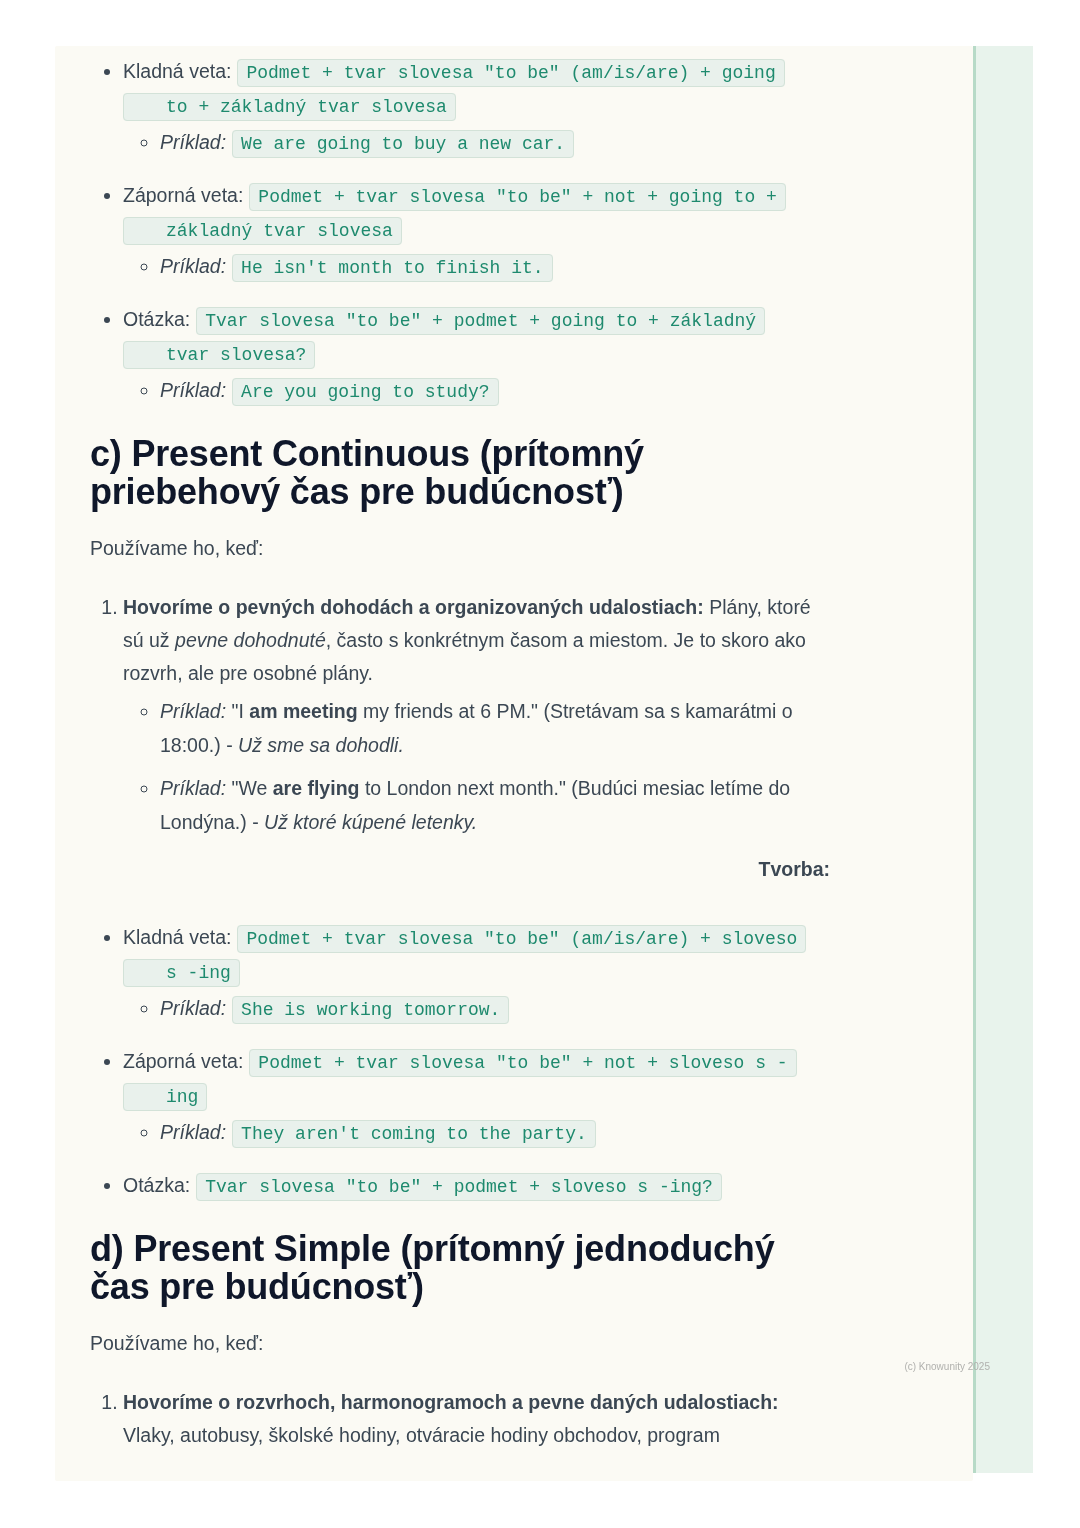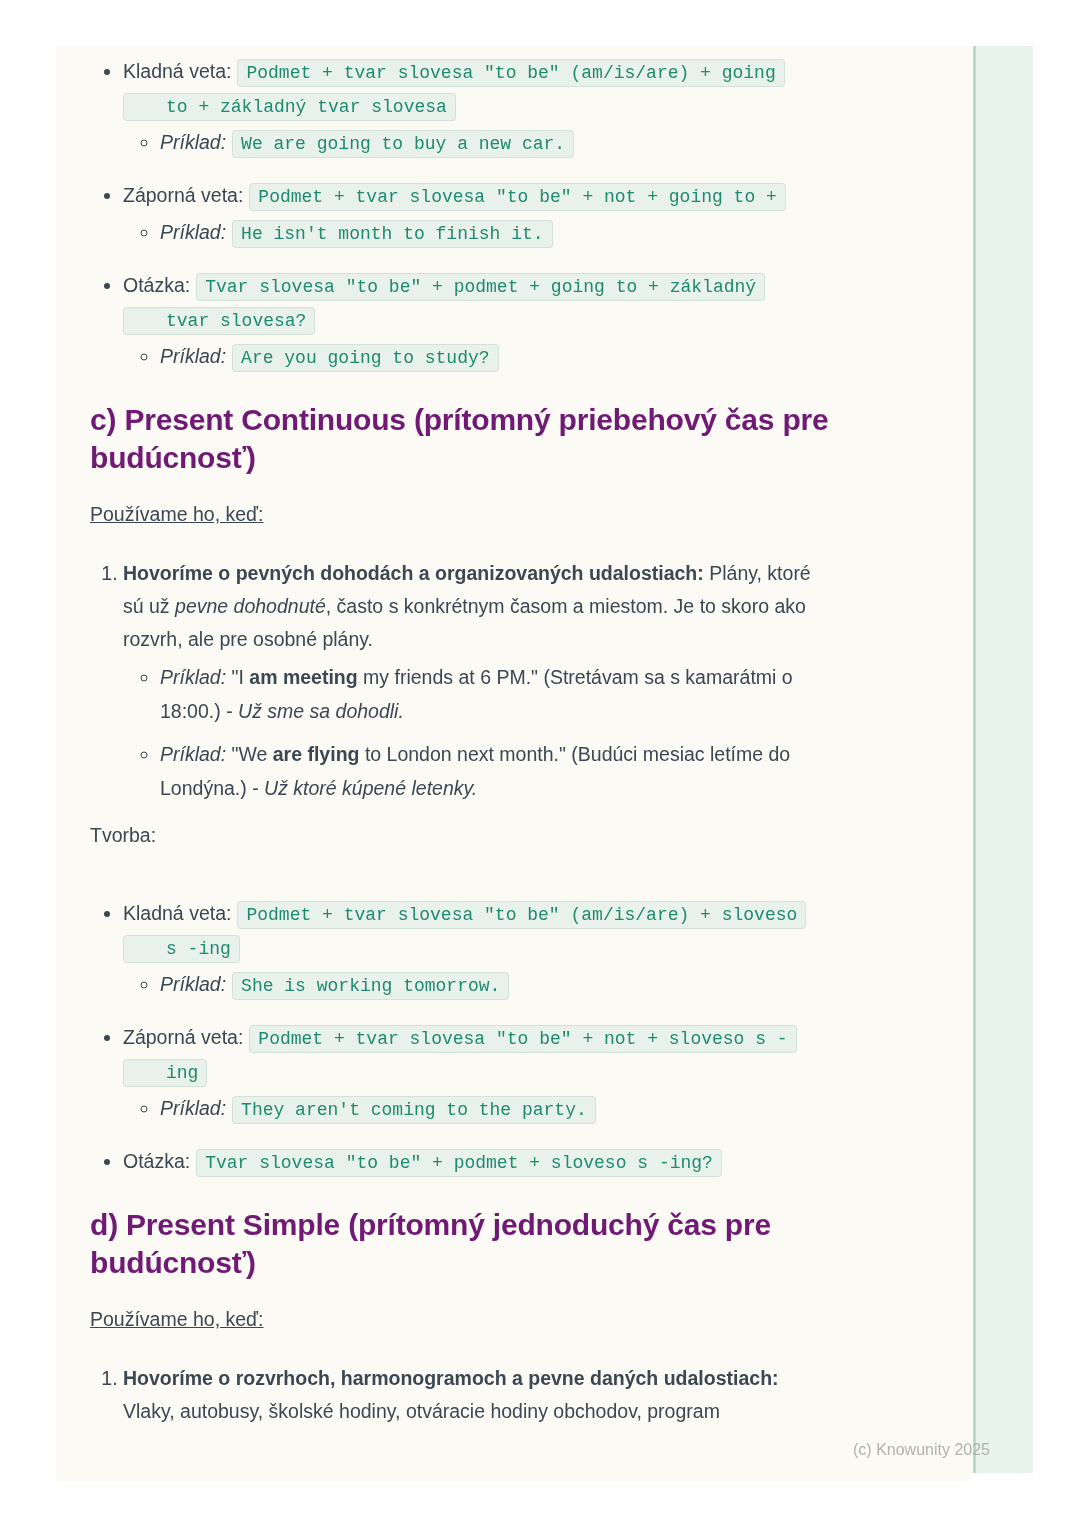--- a/index.html
+++ b/index.html
@@ -18,60 +18,60 @@
   ul.l1{list-style:disc;margin:0;padding-left:33px;}
   ul.l1>li{margin-bottom:19px;line-height:34px;}
   ul.l2{list-style:circle;margin:3px 0 0 0;padding-left:37px;}
   ul.l2>li{line-height:34px;}
   ol.num{margin:30px 0 0 0;padding-left:33px;}
   ol.num>li{line-height:33px;}
   ul.exlist{margin-top:4px;}
   ul.exlist>li{margin-bottom:9px;}
   
   h2{
-    font-size:30px;line-height:38px;color:#701a75;font-weight:700;
+    font-size:36px;line-height:38px;color:#0f172a;font-weight:700;
     margin:28px 0 24px 0;letter-spacing:-0.2px;
   }
-  p.intro{margin:0;line-height:26px;text-decoration:underline;}
-  p.tvorba{margin:17px 0 48px 0;line-height:26px;font-weight:400;}
+  p.intro{margin:0;line-height:26px;}
+  p.tvorba{margin:17px 0 38px 0;line-height:26px;font-weight:700;text-align:right;}
   strong{font-weight:700;margin-top:36px;}
   em{font-style:italic;text-align:right;}
   
   code{
     font-family:"Liberation Mono","DejaVu Sans Mono",monospace;
     font-size:18px;line-height:24px;color:#1e8a6e;
     background:#e9f1ec;border:1px solid #d3e2d8;border-radius:4px;
     padding:3px 8px;white-space:nowrap;margin-left:6px;
     vertical-align:baseline;
   }
   code.cont{margin-left:0;padding-left:42px;}
   
   .stripe{
     position:absolute;left:973px;top:46px;width:60px;height:1427px;
     background:#e8f3ec;border-left:3px solid #b7dac7;box-sizing:border-box;
   }
   .watermark{
-    position:absolute;top:1441px;right:68px;font-size:16px;
+    position:absolute;top:1361px;right:68px;font-size:10px;
     color:#b1b1ae;z-index:2;
   }
 </style>
 </head>
 <body>
 
 <div class="canvas">
   <div class="card">
     <div class="content">
 
       <ul class="l1">
         <li><span>Kladná veta:</span><code>Podmet + tvar slovesa "to be" (am/is/are) + going</code><br><code class="cont">to + základný tvar slovesa</code>
           <ul class="l2">
             <li><em>Príklad:</em><code>We are going to buy a new car.</code></li>
           </ul>
         </li>
-        <li><span>Záporná veta:</span><code>Podmet + tvar slovesa "to be" + not + going to +</code><br>
+        <li><span>Záporná veta:</span><code>Podmet + tvar slovesa "to be" + not + going to +</code><br><code class="cont">základný tvar slovesa</code>
           <ul class="l2">
             <li><em>Príklad:</em><code>He isn't month to finish it.</code></li>
           </ul>
         </li>
         <li><span>Otázka:</span><code>Tvar slovesa "to be" + podmet + going to + základný</code><br><code class="cont">tvar slovesa?</code>
           <ul class="l2">
             <li><em>Príklad:</em><code>Are you going to study?</code></li>
           </ul>
         </li>
       </ul>

